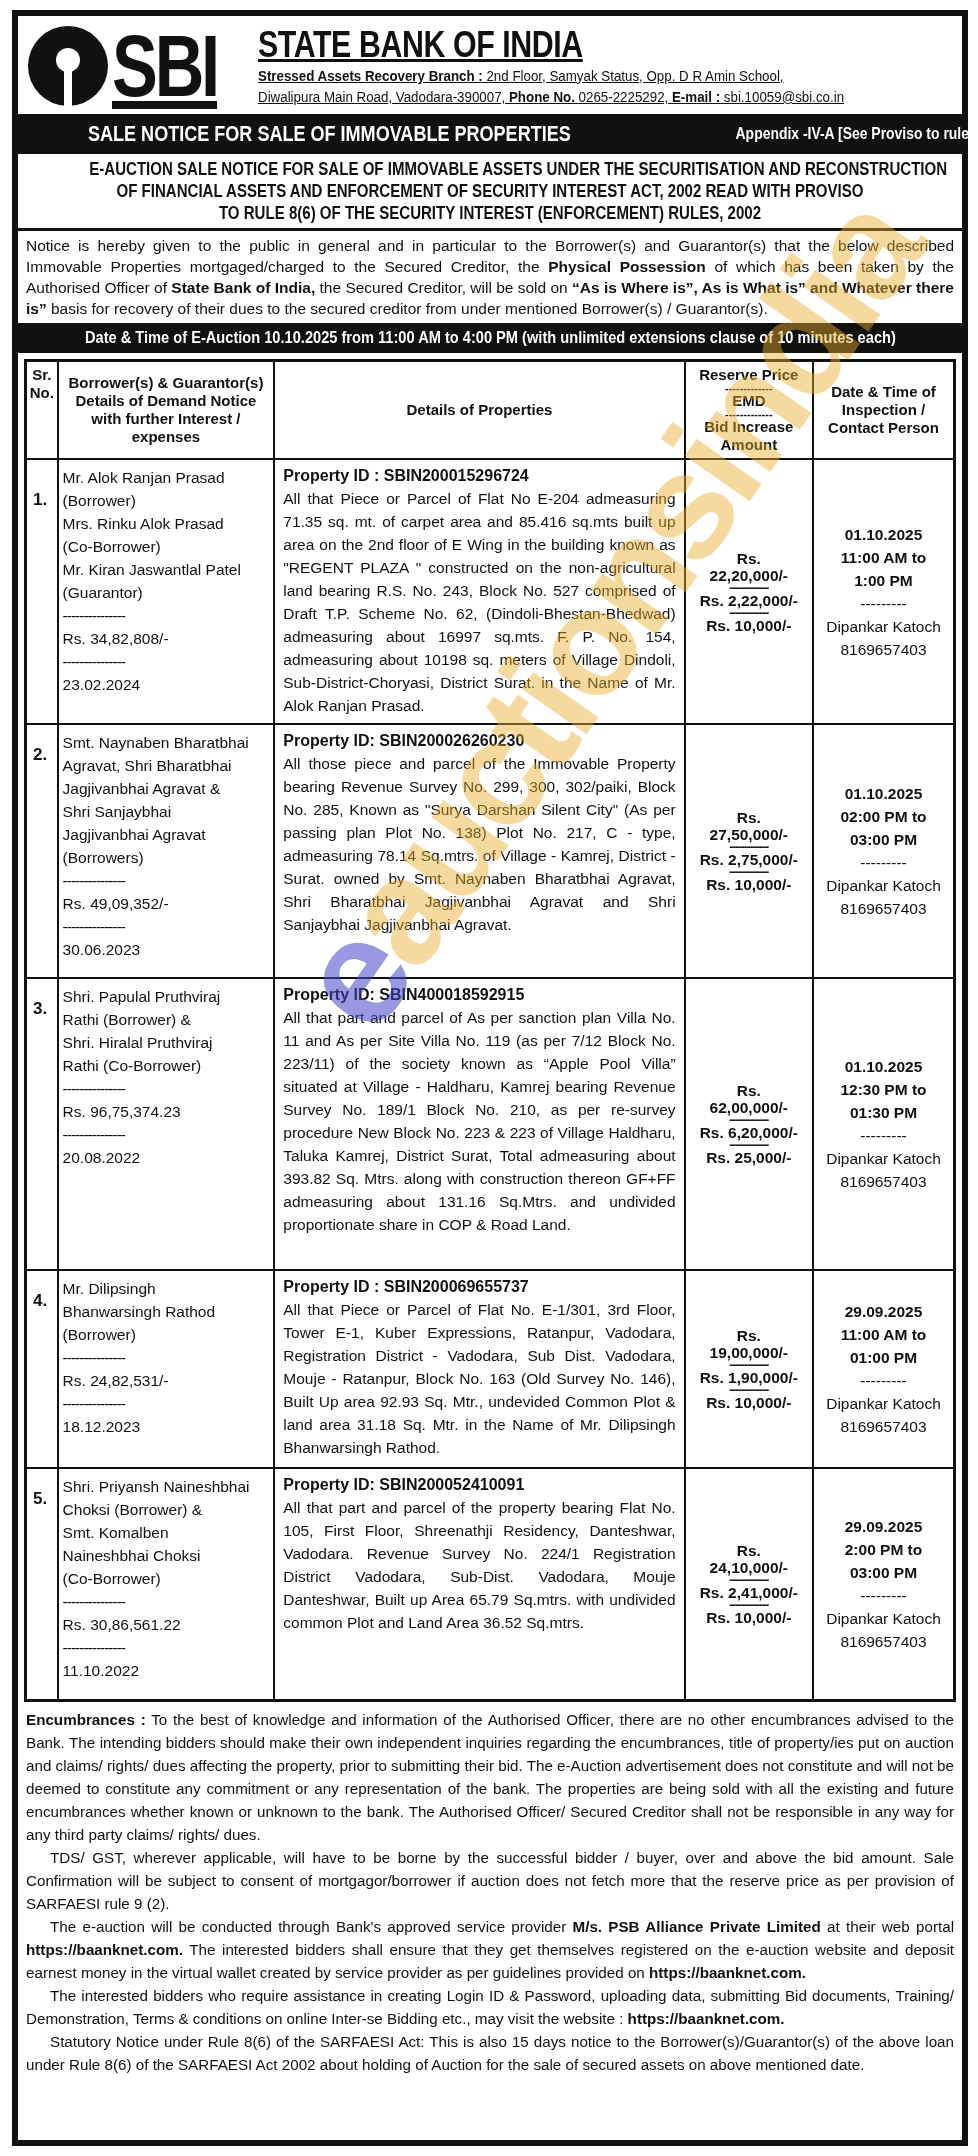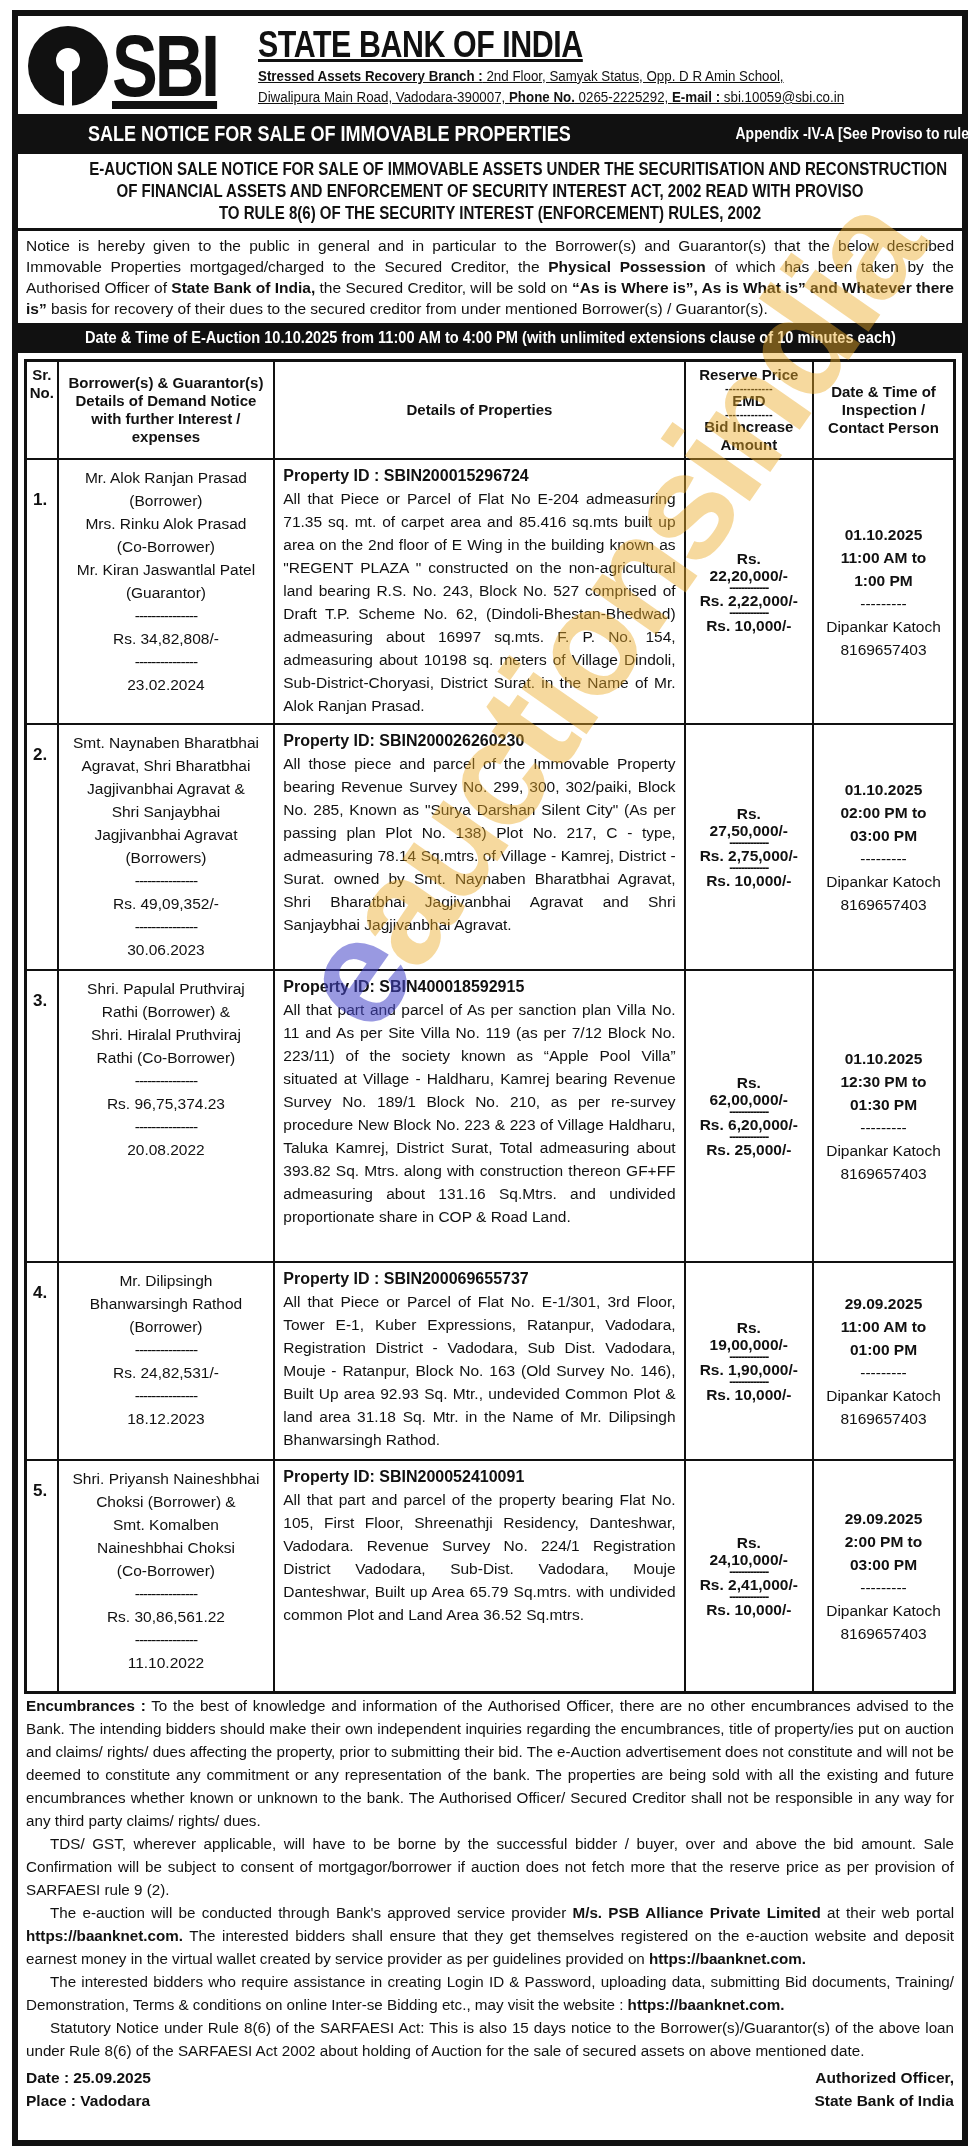--- a/index.html
+++ b/index.html
@@ -109,21 +109,21 @@
     font-size: 15px; font-weight: bold; text-align: center; vertical-align: middle;
     line-height: 18px; padding: 4px 2px;
   }
   col.c1 { width: 32px; }
   col.c2 { width: 216px; }
   col.c3 { width: 409px; }
   col.c4 { width: 128px; }
   col.c5 { width: 141px; }
   td.sr { font-weight: bold; font-size: 17px; padding: 30px 0 0 6px; }
   td.party {
-    text-align: center; font-size: 15.5px; line-height: 23px; padding: 6px 4px 8px 4px; border-radius: 28px;
+    text-align: left; font-size: 15.5px; line-height: 23px; padding: 6px 4px 16px 4px; border-radius: 28px;
   }
   td.party .dash { letter-spacing: -1px; }
   td.prop {
     font-size: 15.5px; line-height: 23px; padding: 4px 8px 6px 8px;
     text-align: justify;
   }
   td.prop .pid { font-weight: bold; font-size: 16px; }
   td.price {
     vertical-align: middle; text-align: center; font-weight: bold;
     font-size: 15.5px; line-height: 17px; padding: 0 11px;
@@ -136,21 +136,21 @@
   td.insp .dt { font-weight: bold; }
   tr.r1 { height: 262px; }
   tr.r2 { height: 228px; }
   tr.r3 { height: 292px; }
   tr.r4 { height: 198px; }
   tr.r5 { height: 232px; }
   tr.r2 td.sr, tr.r5 td.sr, tr.r4 td.sr, tr.r3 td.sr { padding-top: 20px; }
 
   
   .terms {
-    font-size: 15.2px; line-height: 23px; padding: 0 8px 0 8px;
+    font-size: 15.2px; line-height: 23px; padding: 6px 8px 0 8px;
     text-align: justify;
   }
   .terms p.indent { text-indent: 24px; }
   .terms b { font-weight: bold; }
   .sign {
     display: flex; justify-content: space-between;
     font-weight: bold; font-size: 15.5px; line-height: 23px;
     padding: 4px 8px 0 8px;
   }
   .sign .right { text-align: right; }
@@ -420,25 +420,15 @@
   </div>
 
   <div class="terms">
     <p><b>Encumbrances :</b><span> To the best of knowledge and information of the Authorised Officer, there are no other encumbrances advised to the Bank. The intending bidders should make their own independent inquiries regarding the encumbrances, title of property/ies put on auction and claims/ rights/ dues affecting the property, prior to submitting their bid. The e-Auction advertisement does not constitute and will not be deemed to constitute any commitment or any representation of the bank. The properties are being sold with all the existing and future encumbrances whether known or unknown to the bank. The Authorised Officer/ Secured Creditor shall not be responsible in any way for any third party claims/ rights/ dues.</span></p>
     <p class="indent">TDS/ GST, wherever applicable, will have to be borne by the successful bidder / buyer, over and above the bid amount.  Sale Confirmation will be subject to consent of mortgagor/borrower if auction does not fetch more that the reserve price as per provision of SARFAESI rule 9 (2).</p>
     <p class="indent"><span>The e-auction will be conducted through Bank's approved service provider </span><b>M/s. PSB Alliance Private Limited</b><span> at their web portal </span><b>https://baanknet.com.</b><span> The interested bidders shall ensure that they get themselves registered on the e-auction website and deposit earnest money in the virtual wallet created by service provider as per guidelines provided on </span><b>https://baanknet.com.</b></p>
     <p class="indent"><span>The interested bidders who require assistance in creating Login ID &amp; Password, uploading data, submitting Bid documents, Training/ Demonstration, Terms &amp; conditions on online Inter-se Bidding etc., may visit the website : </span><b>https://baanknet.com.</b></p>
     <p class="indent">Statutory Notice under Rule 8(6) of the SARFAESI Act: This is also 15 days notice to the Borrower(s)/Guarantor(s) of the above loan under Rule 8(6) of the SARFAESI Act 2002 about holding of Auction for the sale of secured assets on above mentioned date.</p>
   </div>
 
-  <div class="sign">
-    <div>
-      <div>Date : 25.09.2025</div>
-      <div>Place : Vadodara</div>
-    </div>
-    <div class="right">
-      <div>Authorized Officer,</div>
-      <div>State Bank of India</div>
-    </div>
-  </div>
 </div>
 
 <div class="watermark"><span class="e">e</span><span>auctionsindia</span></div>
 
 </body></html>

